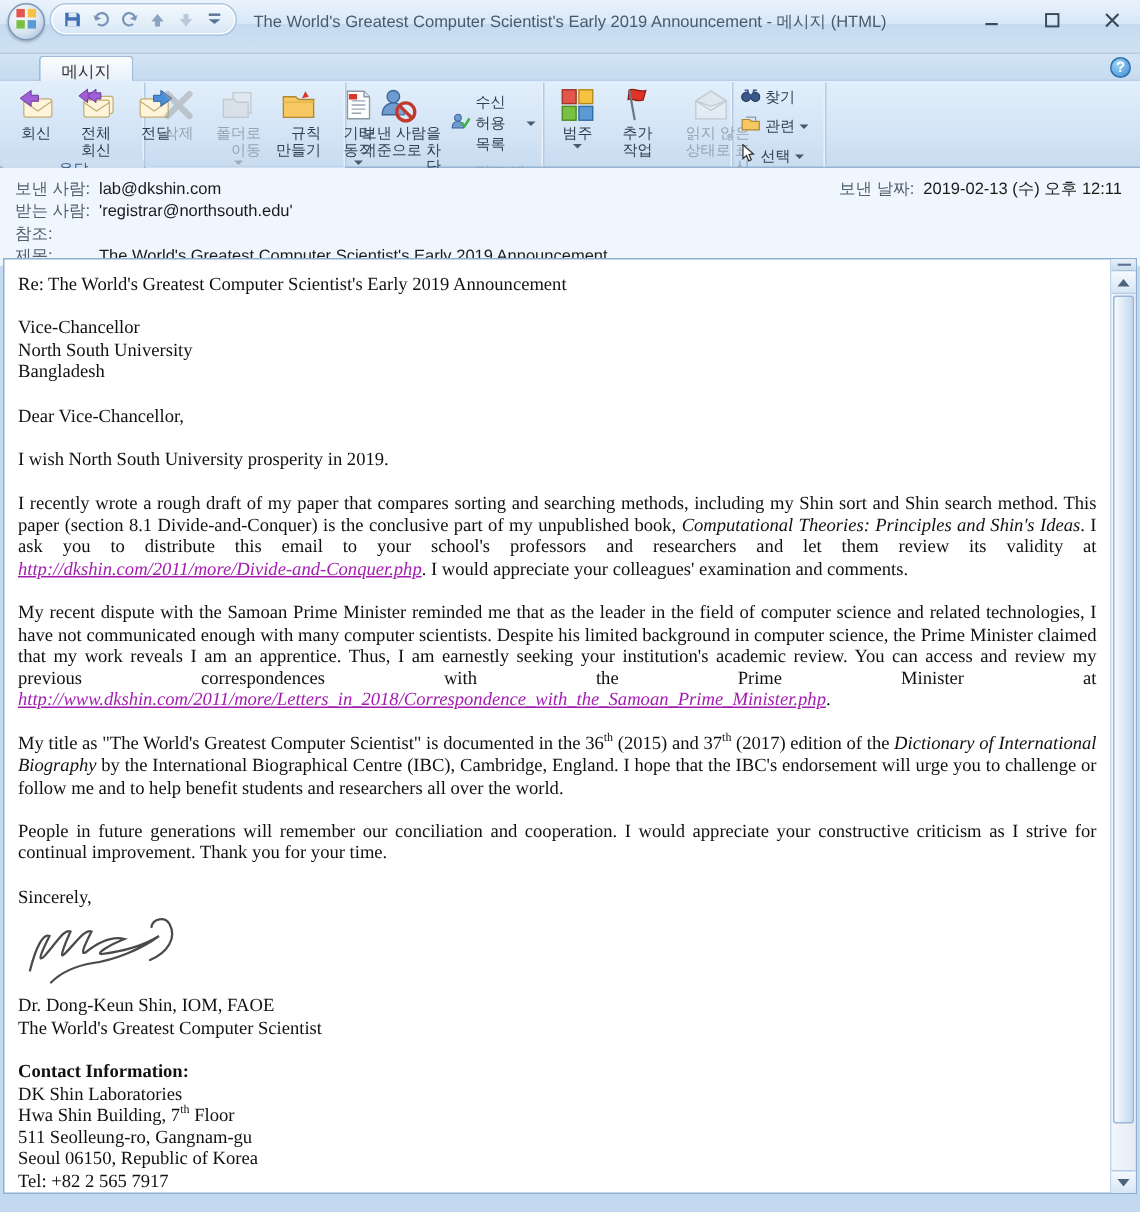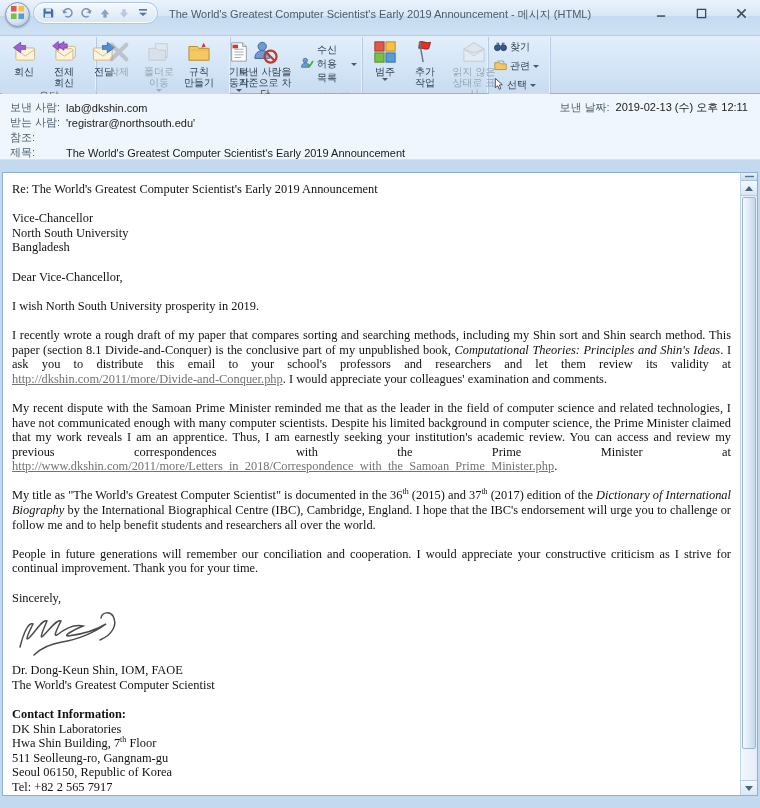--- a/index.html
+++ b/index.html
@@ -40,21 +40,21 @@
     border-bottom:1px solid #95b3d4; display:flex; align-items:stretch; padding:1px 1px 0 2px; }
   .rgroup { display:flex; flex-direction:column; border-right:1px solid #b6cbe3;
     box-shadow:inset -1px 0 0 #e8f1fa; }
   .rbody { flex:1; display:flex; align-items:flex-start; padding:1px 2px 0; }
   .rlabel { position:relative; height:14px; font-size:10px; color:#3f5e8c; text-align:center;
     background:linear-gradient(#cfe0f1,#c0d5ea); border-radius:0 0 2px 2px; line-height:13px; }
   .launcher { position:absolute; right:2px; top:2px; }
   .bigbtn { display:flex; flex-direction:column; align-items:center; padding:1px 3px;
     min-width:40px; border-radius:3px; }
   .bigbtn .ico { height:26px; display:flex; align-items:center; justify-content:center; }
-  .bigbtn .btn-label { font-size:10px; line-height:11px; color:#2f3e50; text-align:center;
+  .bigbtn .btn-label { font-size:10px; line-height:11px; color:#2f3e50; text-align:right;
     white-space:pre-line; margin-top:1px; }
   .bigbtn.disabled .btn-label { color:#98a4b2; }
   .bigbtn.disabled .ico svg { opacity:.45; filter:grayscale(1); }
   .smallcol { display:flex; flex-direction:column; gap:3px; padding-top:4px; }
   .smallbtn { display:flex; align-items:center; gap:3px; font-size:10px; color:#2f3e50;
     padding:1px 3px; border-radius:2px; }
   .smallbtn.disabled { color:#98a4b2; }
   .smallbtn.disabled svg { opacity:.45; filter:grayscale(1); }
   .dd { width:0; height:0; border-left:3px solid transparent; border-right:3px solid transparent;
     border-top:3px solid #47596e; margin-top:1px; }
@@ -85,21 +85,21 @@
   .tri-up { width:0;height:0;border-left:4px solid transparent;border-right:4px solid transparent;
     border-bottom:5px solid #4c637c; }
   .tri-down { width:0;height:0;border-left:4px solid transparent;border-right:4px solid transparent;
     border-top:5px solid #4c637c; }
 
   .lettertext { position:absolute; left:0; right:17px; top:0; bottom:0; overflow:hidden;
     padding:9px 9px 0 9px; font-family:"Liberation Serif","DejaVu Serif",serif;
     font-size:12.4px; line-height:14.6px; color:#111; }
   .lettertext p { margin:0 0 14.6px; text-align:justify; }
   .lettertext .nogap { margin-bottom:0; }
-  .lettertext a { color:#737373; text-decoration:underline; }
+  .lettertext a { color:#a21caf; text-decoration:underline;font-style:italic; }
   .it { font-style:italic; }
   .bold { font-weight:bold; }
   sup { font-size:8px; line-height:0; }
   .sigline { height:52px; margin:2px 0 4px; }
 </style>
 </head>
 <body>
 
 <div class="window">
 
@@ -164,20 +164,24 @@
           </svg>
       </span>
       <span class="wc">
         <svg width="11" height="11" viewBox="0 0 12 12">
             <path d="M1.5 1.5 L10.5 10.5 M10.5 1.5 L1.5 10.5" stroke="#3a4a5a" stroke-width="1.6"></path>
           </svg>
       </span>
     </div>
   </div>
 
+  <div class="tabrow">
+    <div class="tab">메시지</div>
+    <div class="help-btn">?</div>
+  </div>
 
   <div class="ribbon">
 
     <div class="rgroup" style="width:95px">
       <div class="rbody">
         <div class="bigbtn">
           <span class="ico">
             <svg width="26" height="24" viewBox="0 0 32 28">
                 <rect x="6" y="9" width="23" height="15" rx="2" fill="#fdf4da" stroke="#c2ad74"></rect>
                 <path d="M6 11 L17.5 19 L29 11" fill="none" stroke="#c2ad74"></path>

